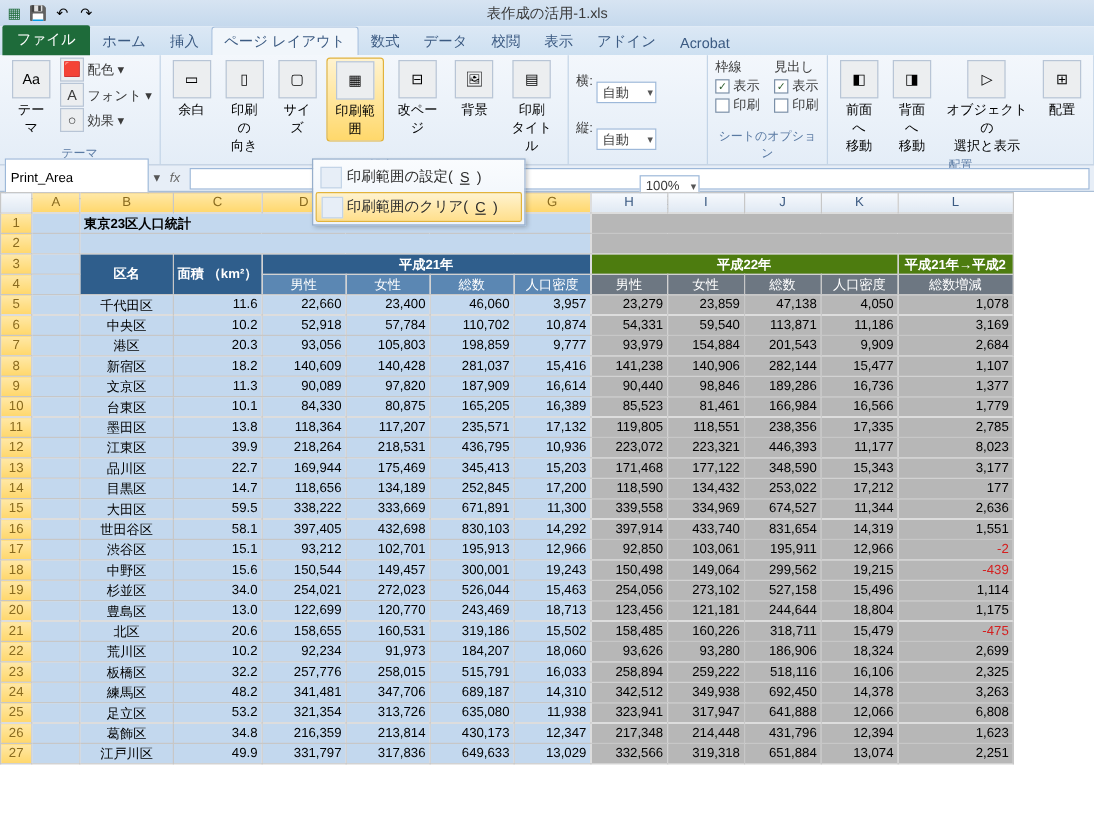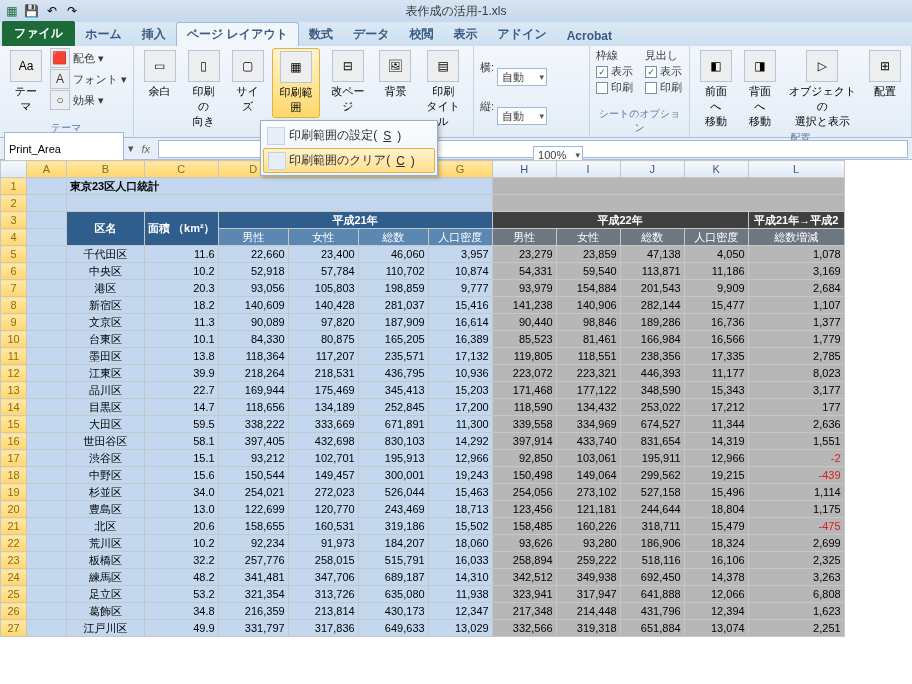--- a/index.html
+++ b/index.html
@@ -2,40 +2,40 @@
 <html><head>
 <meta charset="utf-8">
 <style>
 * { margin: 0; padding: 0; box-sizing: border-box; font-family: "Meiryo UI", "MS PGothic", sans-serif; }
 body { background: #fff; font-size: 11px; overflow: hidden; width: 912px; height: 684px; }
 
 .qat { height: 22px; background: linear-gradient(#d7e4f2, #c5d9ed); display: flex; align-items: center; padding: 0 4px; gap: 4px; }
 .qat-icon { width: 16px; height: 16px; display: inline-flex; align-items: center; justify-content: center; font-size: 12px; }
 .title-text { position: absolute; left: 50%; transform: translateX(-50%); top: 3px; font-size: 12px; color: #3b3b3b; }
 
-.tabs { height: 24px; background: linear-gradient(#dce8f5, #cde0f1); display: flex; align-items: flex-end; padding-left: 2px; font-weight: bold; }
+.tabs { height: 24px; background: linear-gradient(#dce8f5, #cde0f1); display: flex; align-items: flex-end; padding-left: 2px; }
 .tab { padding: 3px 10px; font-size: 12px; color: #3b5a82; cursor: pointer; }
 .tab.file { background: #1e6b3a; color: #fff; border-radius: 2px 2px 0 0; padding: 4px 12px; }
 .tab.active { background: #f1f6fb; border: 1px solid #9db8d9; border-bottom: none; border-radius: 3px 3px 0 0; color: #3b5a82; }
 
 .ribbon { height: 92px; background: linear-gradient(#f3f7fc, #e4edf7); border-bottom: 1px solid #a9bed6; display: flex; }
 .rgroup { border-right: 1px solid #c3d4e7; padding: 2px 6px 0 6px; display: flex; flex-direction: column; justify-content: space-between; }
 .rgroup-body { display: flex; gap: 4px; flex: 1; align-items: flex-start; }
 .rgroup-label { text-align: center; font-size: 10px; color: #5a7aa3; padding-bottom: 2px; }
 .rbtn-big { display: flex; flex-direction: column; align-items: center; gap: 2px; padding: 2px 4px; text-align: center; cursor: pointer; }
 .ricon { width: 32px; height: 32px; background: #eceef0; border: 1px solid #b8c5d6; display: flex; align-items: center; justify-content: center; font-size: 12px; }
 .ricon.sm { width: 20px; height: 20px; font-size: 12px; }
 .rbtn-big.highlight { background: linear-gradient(#fff3cf, #ffd86b); border: 1px solid #e2b33a; border-radius: 3px; }
 .rsmall { display: flex; flex-direction: column; gap: 1px; }
 .rsmall-row { display: flex; align-items: center; gap: 3px; font-size: 11px; color: #3b3b3b; white-space: nowrap; }
 .combo { border: 1px solid #9db8d9; background: #fff; padding: 0 14px 0 4px; height: 18px; display: inline-flex; align-items: center; min-width: 50px; position: relative; margin-top: 20px; }
 .combo::after { content: "▾"; position: absolute; right: 2px; font-size: 9px; color: #555; }
 .chk { width: 12px; height: 12px; border: 1px solid #7a8fa8; background: #fff; display: inline-flex; align-items: center; justify-content: center; font-size: 9px; color: #2b5b2b; }
 
-.dropdown-menu { position: absolute; left: 260px; top: 120px; background: linear-gradient(#fafcfe, #edf3fa); border: 1px solid #96aecb; box-shadow: 2px 2px 4px rgba(0,0,0,.25); z-index: 100; padding: 2px; }
+.dropdown-menu { position: absolute; left: 260px; top: 132px; background: linear-gradient(#fafcfe, #edf3fa); border: 1px solid #96aecb; box-shadow: 2px 2px 4px rgba(0,0,0,.25); z-index: 100; padding: 2px; }
 .dd-item { display: flex; align-items: center; gap: 6px; padding: 4px 20px 4px 26px; font-size: 12px; color: #2b2b2b; cursor: pointer; position: relative; }
 .dd-item.hover { background: linear-gradient(#fff3cf, #ffdf8c); border: 1px solid #e2b33a; border-radius: 2px; padding: 3px 19px 3px 25px; }
 .dd-item::before { content: ""; position: absolute; left: 4px; width: 16px; height: 16px; background: #e7eef7; border: 1px solid #c3d4e7; }
 .dd-item u { text-decoration: underline; }
 
 .namebox-row { height: 22px; background: #e7eef7; border-bottom: 1px solid #a9bed6; display: flex; align-items: center; padding: 0 4px; gap: 4px; }
 .namebox { width: 120px; height: 18px; border: 1px solid #9db8d9; background: #fff; padding: 16px 4px; display: flex; align-items: center; font-size: 11px; }
 .fx { font-style: italic; color: #6a6a6a; font-size: 11px; padding: 0 4px; }
 .formula-bar { flex: 1; height: 18px; border: 1px solid #9db8d9; background: #fff; }
 
@@ -46,21 +46,21 @@
 table.grid th.corner { width: 26px; }
 table.grid th.active-col { background: linear-gradient(#ffe8a6, #ffd76b); color: #8a6b1f; }
 table.grid th.active-row { background: linear-gradient(#ffe8a6, #ffd76b); color: #8a6b1f; }
 .c-rowhdr { width: 26px; text-align: center; }
 td.num { text-align: right; }
 td.ctr { text-align: center; }
 
 .sel-blue { background: #c3d8ee; }
 .sel-gray { background: #b7b7b7; }
 .hdr1 { background: #2f5e8c; color: #fff; font-weight: bold; text-align: center; }
-.hdr1.gray { background: #404040; }
+.hdr1.gray { background: #4d7c0f; }
 .hdr2 { background: #5b87b3; color: #fff; text-align: center; }
 .hdr2.gray { background: #6d7782; }
 .neg { color: #d42020; }
 .title-cell { font-size: 15px; font-weight: bold; background: #c3d8ee !important; text-align: left; }
 </style>
 </head>
 <body>
 
 <div class="qat">
   <span class="qat-icon" style="color:#1e6b3a">▦</span>

